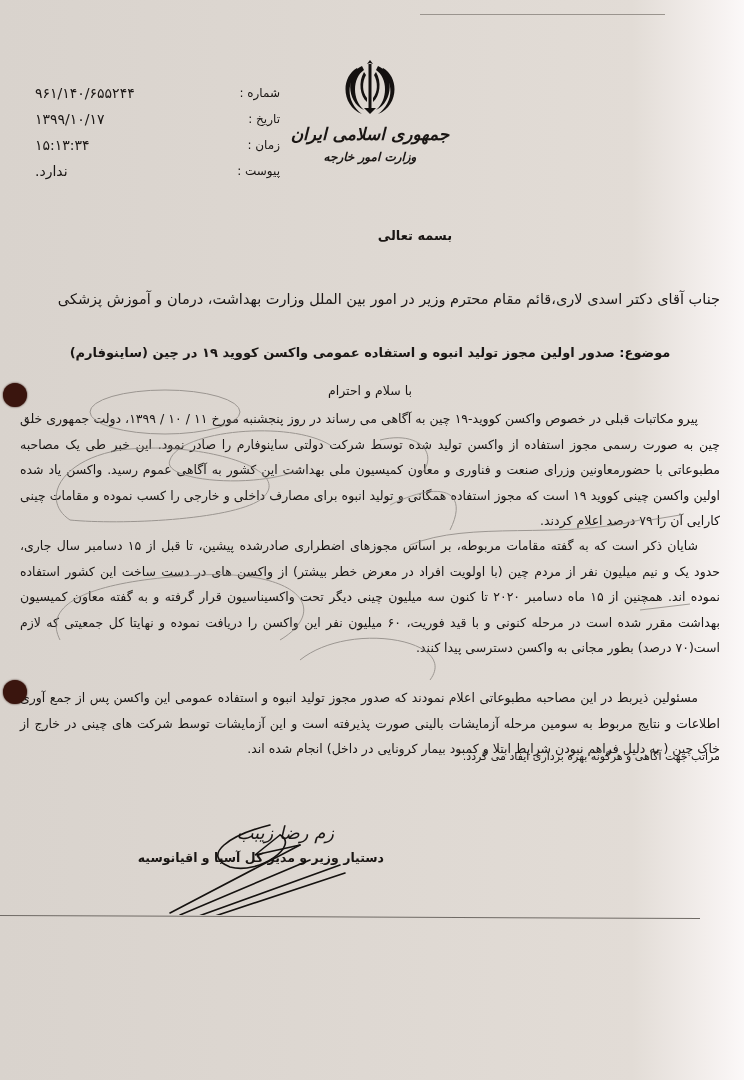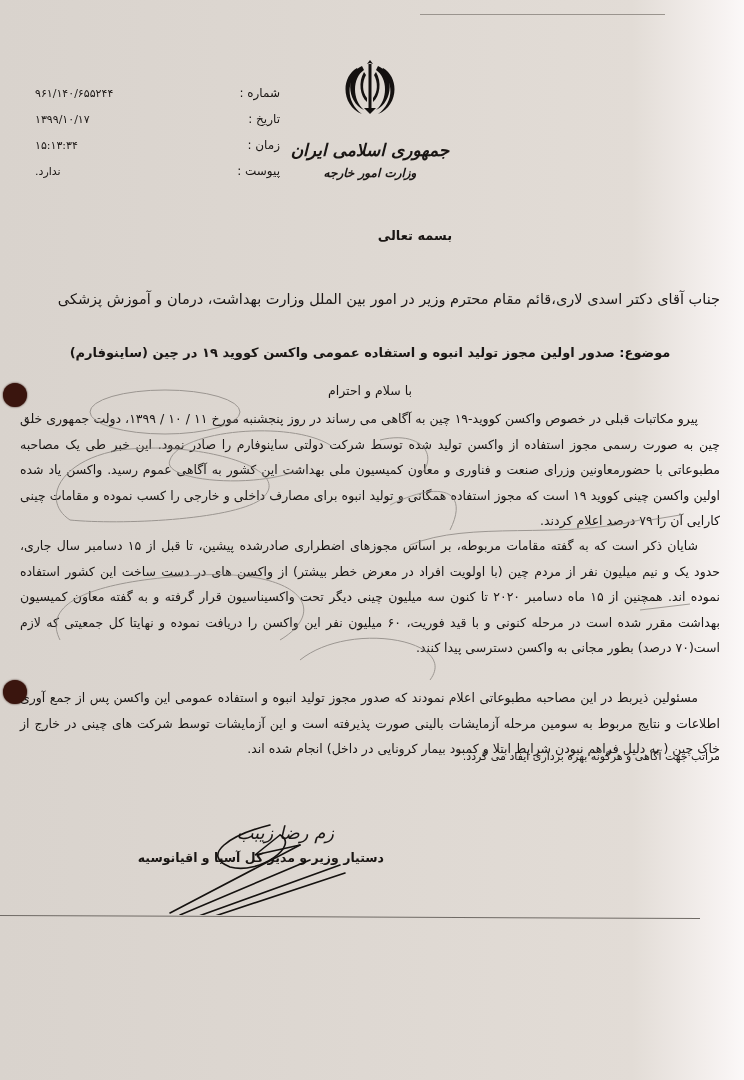--- a/index.html
+++ b/index.html
@@ -10,26 +10,26 @@
     color: #1a1614;
   }
   .page { position: absolute; inset: 0; }
   .rule { position: absolute; height: 1px; background: #8c8680; }
   .rule.top { top: 14px; left: 420px; width: 245px; background: #9a948e; }
   .rule.bottom { top: 915px; left: 0; width: 700px; background: #6f6a65; transform: rotate(0.25deg); transform-origin: left; }
 
   .meta { position: absolute; top: 80px; left: 35px; width: 245px; direction: rtl; font-size: 12px; }
   .meta-row { display: flex; height: 26px; align-items: center; }
   .meta-label { width: 85px; text-align: right; }
-  .meta-value { flex: 1; text-align: left; direction: ltr; font-size: 11px; }
+  .meta-value { flex: 1; text-align: left; direction: ltr; font-size: 14px; }
   .meta-row.last .meta-value { direction: rtl; text-align: left; }
 
   .emblem { position: absolute; left: 290px; top: 58px; width: 160px; text-align: center; }
   .emblem svg { display: block; margin: 0 auto; }
-  .emblem-title { font-family: "DejaVu Serif", serif; font-weight: bold; font-size: 17px; margin-top: 20px; direction: rtl; font-style: italic; }
+  .emblem-title { font-family: "DejaVu Serif", serif; font-weight: bold; font-size: 17px; margin-top: 4px; direction: rtl; font-style: italic; }
   .emblem-sub { font-family: "DejaVu Serif", serif; font-weight: bold; font-size: 12px; margin-top: 6px; direction: rtl; font-style: italic; }
 
   .text { position: absolute; direction: rtl; text-align: center; }
   .bismillah { top: 228px; left: 0; width: 744px; text-align: center; font-weight: bold; font-size: 13px; padding-left: 43px; }
   .addressee { top: 282px; right: 24px; width: 700px; font-weight: normal; font-size: 14.5px; line-height: 34px; text-align: justify; text-align-last: right; }
   .subject { top: 345px; right: 24px; width: 700px; font-weight: bold; font-size: 13px; }
   .greeting { top: 383px; right: 24px; width: 700px; font-size: 12.5px; }
   .para { right: 24px; width: 700px; font-size: 12.5px; line-height: 25.5px; text-align: justify; text-align-last: right; }
   .para.indent { text-indent: 22px; }
   .p1 { top: 406px; }

